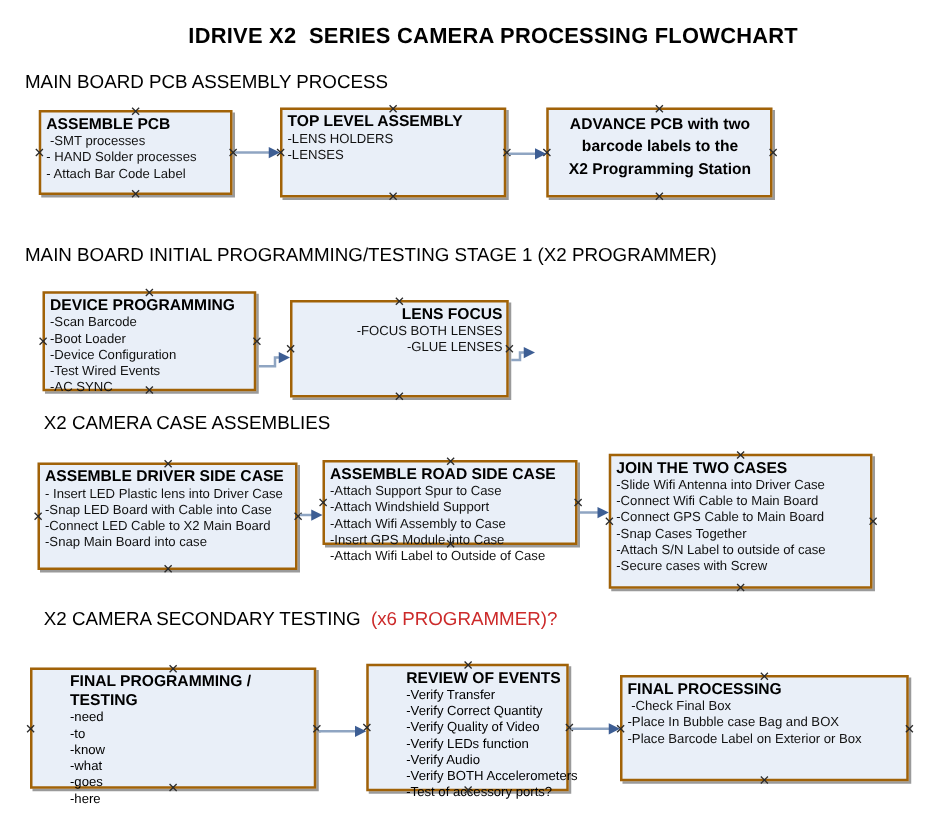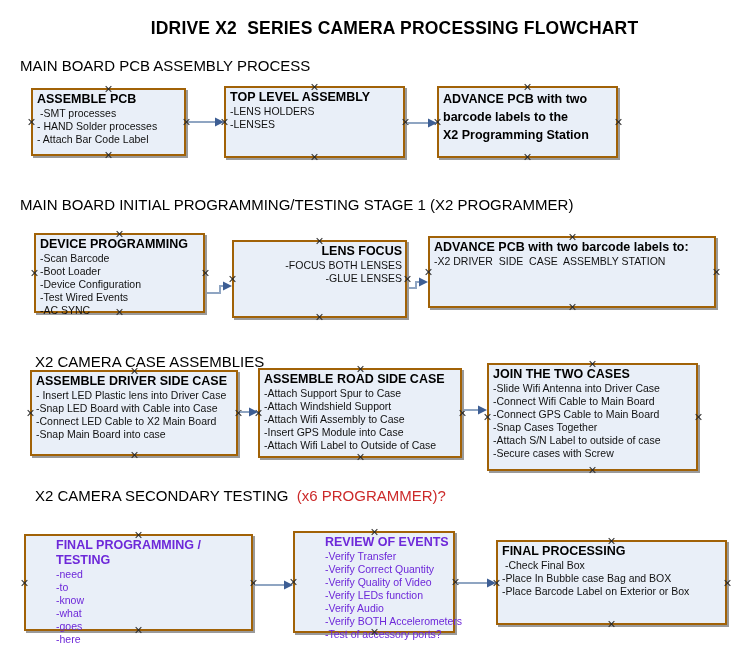--- a/index.html
+++ b/index.html
@@ -19,21 +19,21 @@
     position:absolute;background:#e9eff8;border:2px solid #a16207;
     box-shadow:2px 2px 0 #9a9a9a;padding:2px 3px 0 4px;box-sizing:border-box;
     overflow:visible;
   }
   .box-title{
     font-size:12.5px;font-weight:bold;color:#000;line-height:15px;white-space:pre-line;
   }
   .line{
     font-size:10.5px;color:#111;line-height:13px;white-space:pre;
   }
-  .box.red .box-title,.box.red .line{color:#6d28d9;padding-left:26px;}
+  .box.red .box-title,.box.red .line{color:#000000;padding-left:26px;}
   
   .cp{position:absolute;width:8px;height:8px;pointer-events:none;}
   .cp::before,.cp::after{
     content:"";position:absolute;left:3.5px;top:0;width:1px;height:8px;background:#2a2a2a;
   }
   .cp::before{transform:rotate(45deg);}
   .cp::after{transform:rotate(-45deg);}
   .cp-t{top:-5px;left:50%;margin-left:-4px;}
   .cp-b{bottom:-5px;left:50%;margin-left:-4px;}
   .cp-l{left:-6px;top:50%;margin-top:-4px;}
@@ -42,21 +42,21 @@
 </style>
 </head>
 <body>
 
 <div id="canvas">
 
   <div class="chart-title">IDRIVE X2  SERIES CAMERA PROCESSING FLOWCHART</div>
 
   <div class="section-heading" style="left:20px;top:57px;">MAIN BOARD PCB ASSEMBLY PROCESS</div>
   <div class="section-heading" style="left:20px;top:196px;">MAIN BOARD INITIAL PROGRAMMING/TESTING STAGE 1 (X2 PROGRAMMER)</div>
-  <div class="section-heading" style="left:35px;top:353px;text-align:right;">X2 CAMERA CASE ASSEMBLIES</div>
+  <div class="section-heading" style="left:35px;top:330px;text-align:right;">X2 CAMERA CASE ASSEMBLIES</div>
   <div class="section-heading" style="left:35px;top:487px;"><span>X2 CAMERA SECONDARY TESTING  </span><span class="red">(x6 PROGRAMMER)?</span></div>
 
   <div class="box" style="left:31px;top:88px;width:155px;height:68px;">
     <div class="box-title">ASSEMBLE PCB</div>
     <div>
         <div class="line"> -SMT processes</div>
         <div class="line">- HAND Solder processes</div>
         <div class="line">- Attach Bar Code Label</div>
       </div>
     <span class="cp cp-t"></span>
@@ -71,21 +71,21 @@
         <div class="line">-LENS HOLDERS</div>
         <div class="line">-LENSES</div>
       </div>
     <span class="cp cp-t"></span>
     <span class="cp cp-b"></span>
     <span class="cp cp-l"></span>
     <span class="cp cp-r"></span>
   </div>
 
   <div class="box" style="left:437px;top:86px;width:181px;height:72px;">
-    <div class="box-title" style="line-height:18px;">ADVANCE PCB with two
+    <div class="box-title" style="line-height:18px;text-align:center;">ADVANCE PCB with two
 barcode labels to the
  X2 Programming Station</div>
     <span class="cp cp-t"></span>
     <span class="cp cp-b"></span>
     <span class="cp cp-l"></span>
     <span class="cp cp-r"></span>
   </div>
 
   <div class="box" style="left:34px;top:233px;width:171px;height:80px;">
     <div class="box-title">DEVICE PROGRAMMING</div>
@@ -107,46 +107,36 @@
     <div>
         <div class="line">-FOCUS BOTH LENSES</div>
         <div class="line">-GLUE LENSES</div>
       </div>
     <span class="cp cp-t"></span>
     <span class="cp cp-b"></span>
     <span class="cp cp-l"></span>
     <span class="cp cp-r"></span>
   </div>
 
-  <div class="box" style="left:428px;top:236px;width:288px;height:72px;">
-    <div class="box-title">ADVANCE PCB with two barcode labels to:</div>
-    <div>
-        <div class="line">-X2 DRIVER  SIDE  CASE  ASSEMBLY STATION</div>
-      </div>
-    <span class="cp cp-t"></span>
-    <span class="cp cp-b"></span>
-    <span class="cp cp-l"></span>
-    <span class="cp cp-r"></span>
-  </div>
 
   <div class="box" style="left:30px;top:370px;width:208px;height:86px;">
     <div class="box-title">ASSEMBLE DRIVER SIDE CASE</div>
     <div>
         <div class="line">- Insert LED Plastic lens into Driver Case</div>
         <div class="line">-Snap LED Board with Cable into Case</div>
         <div class="line">-Connect LED Cable to X2 Main Board</div>
         <div class="line">-Snap Main Board into case</div>
       </div>
     <span class="cp cp-t"></span>
     <span class="cp cp-b"></span>
     <span class="cp cp-l"></span>
     <span class="cp cp-r"></span>
   </div>
 
-  <div class="box" style="left:258px;top:368px;width:204px;height:90px;">
+  <div class="box" style="left:258px;top:368px;width:204px;height:68px;">
     <div class="box-title">ASSEMBLE ROAD SIDE CASE</div>
     <div>
         <div class="line">-Attach Support Spur to Case</div>
         <div class="line">-Attach Windshield Support</div>
         <div class="line">-Attach Wifi Assembly to Case</div>
         <div class="line">-Insert GPS Module into Case</div>
         <div class="line">-Attach Wifi Label to Outside of Case</div>
       </div>
     <span class="cp cp-t"></span>
     <span class="cp cp-b"></span>

